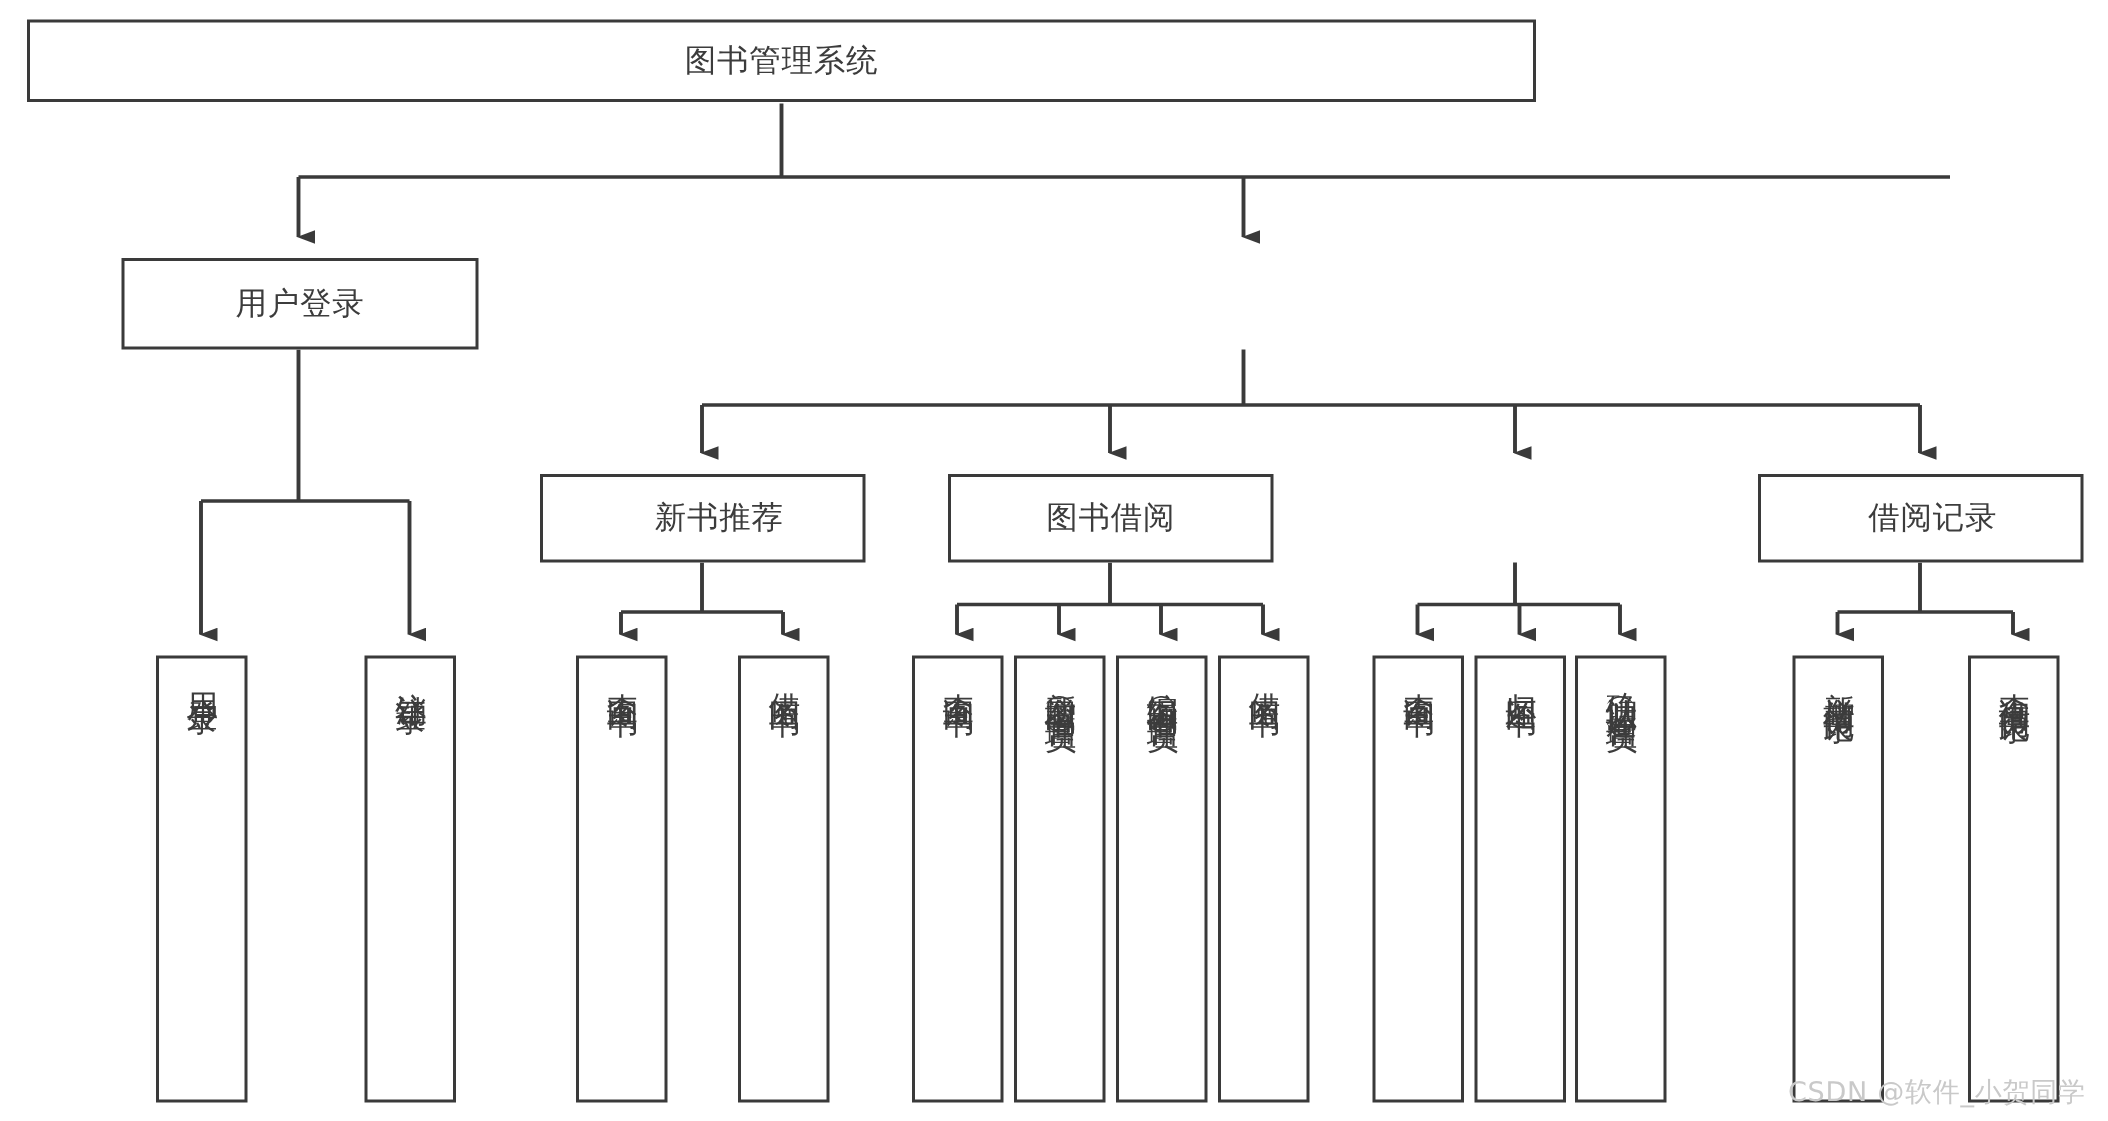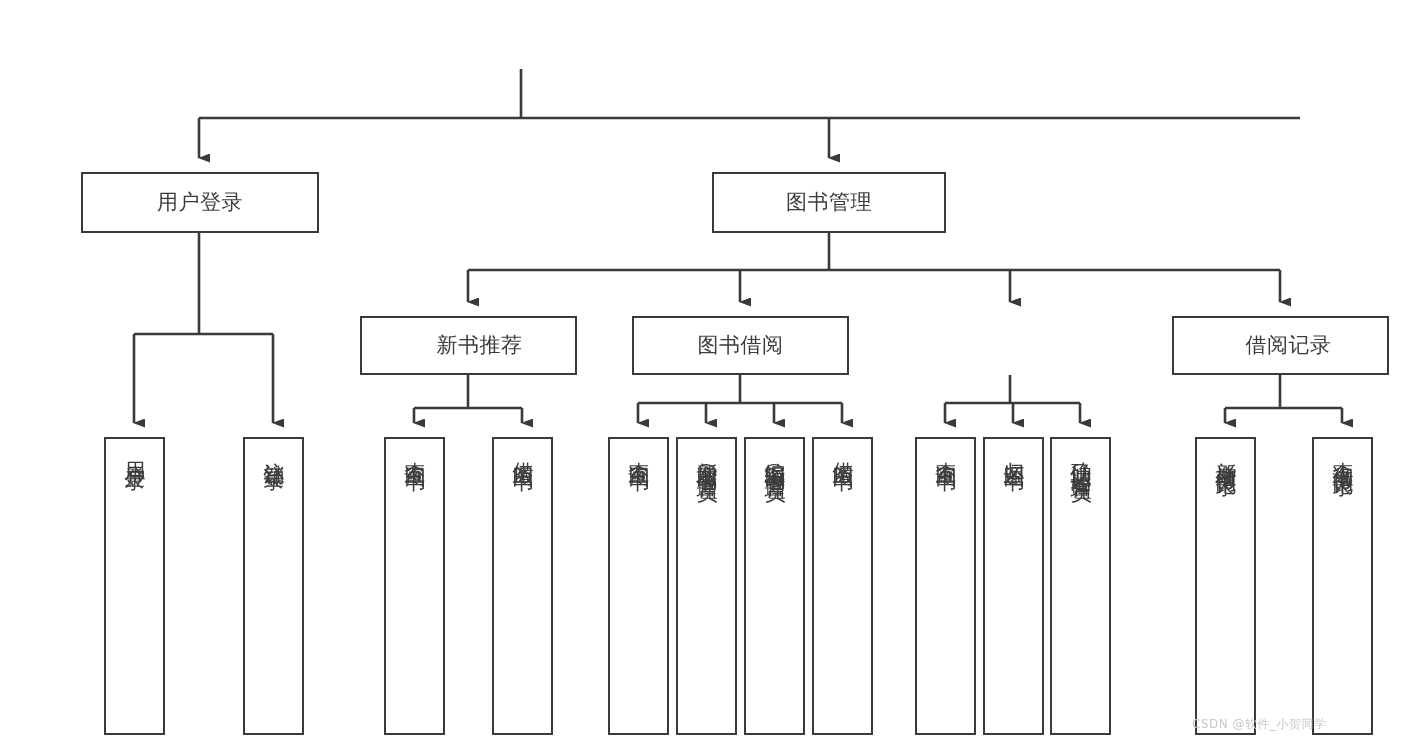--- a/index.html
+++ b/index.html
@@ -61,21 +61,21 @@
     writing-mode: vertical-rl;
     text-orientation: upright;
     font-size: 21px;
     line-height: 1.0;
     letter-spacing: 3px;
     -webkit-text-orientation: upright;
   }
   .watermark {
     position: absolute;
     color: #c9c9c9;
-    font-size: 12px;
+    font-size: 18px;
     letter-spacing: 0.5px;
     white-space: nowrap;
     font-family: "DejaVu Sans", "Liberation Sans", sans-serif;
   }
 </style>
 </head>
 <body>
 
 <div id="diagram-root">
 
@@ -125,28 +125,28 @@
       <path d="M1013,403 L1013,423" marker-end="url(#arrowhead)"></path>
       <path d="M1080,403 L1080,423" marker-end="url(#arrowhead)"></path>
 
       <path d="M1280,375 L1280,408"></path>
       <path d="M1225,408 L1342,408" stroke-width="2.4"></path>
       <path d="M1225,408 L1225,423" marker-end="url(#arrowhead)"></path>
       <path d="M1342,408 L1342,423" marker-end="url(#arrowhead)"></path>
     </g>
   </svg>
 
+  <div class="node root horiz" style="left:18px; top:13px; width:1006px; height:55px;">
+    <span class="node-label">图书管理系统</span>
+  </div>
 
   <div class="node horiz" style="left:81px; top:172px; width:238px; height:61px;">
     <span class="node-label">用户登录</span>
   </div>
 
-  <div class="node horiz" style="left:712px; top:172px; width:234px; height:61px;">
-    <span class="node-label">图书管理</span>
-  </div>
 
   <div class="node horiz" style="left:360px; top:316px; width:217px; height:59px;padding-left:22px;">
     <span class="node-label">新书推荐</span>
   </div>
 
   <div class="node horiz" style="left:632px; top:316px; width:217px; height:59px;">
     <span class="node-label">图书借阅</span>
   </div>
 
 

